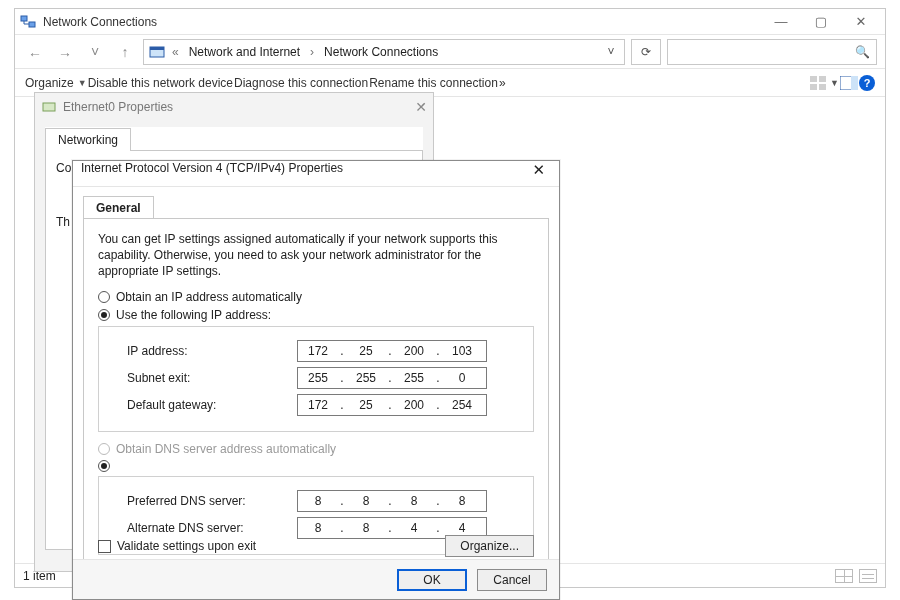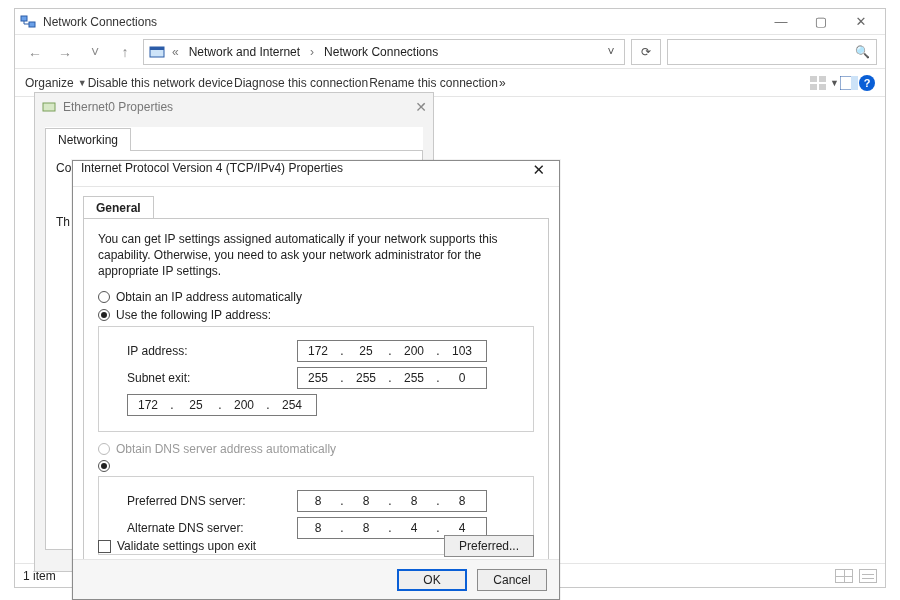--- a/index.html
+++ b/index.html
@@ -267,20 +267,21 @@
             <span class="oct">255</span>
               <span class="dot">.</span>
             <span class="oct">255</span>
               <span class="dot">.</span>
             <span class="oct">255</span>
               <span class="dot">.</span>
             <span class="oct">0</span>
           </span>
         </div>
         <div class="fieldrow">
+          <span class="flabel">Default gateway:</span>
           <span class="ipbox">
             <span class="oct">172</span>
               <span class="dot">.</span>
             <span class="oct">25</span>
               <span class="dot">.</span>
             <span class="oct">200</span>
               <span class="dot">.</span>
             <span class="oct">254</span>
           </span>
         </div>
@@ -317,21 +318,21 @@
           <span class="oct">4</span>
             <span class="dot">.</span>
           <span class="oct">4</span>
         </span>
       </div>
     </div>
 
     <div class="bottomrow">
       <span class="chk"></span>
       <span>Validate settings upon exit</span>
-      <span class="advbtn">Preferred...</span>
+      <span class="advbtn">Organize...</span>
     </div>
   </div>
 
   <div class="okrow">
     <span class="btn primary">OK</span>
     <span class="btn">Cancel</span>
   </div>
 </div>
 
 </body></html>

